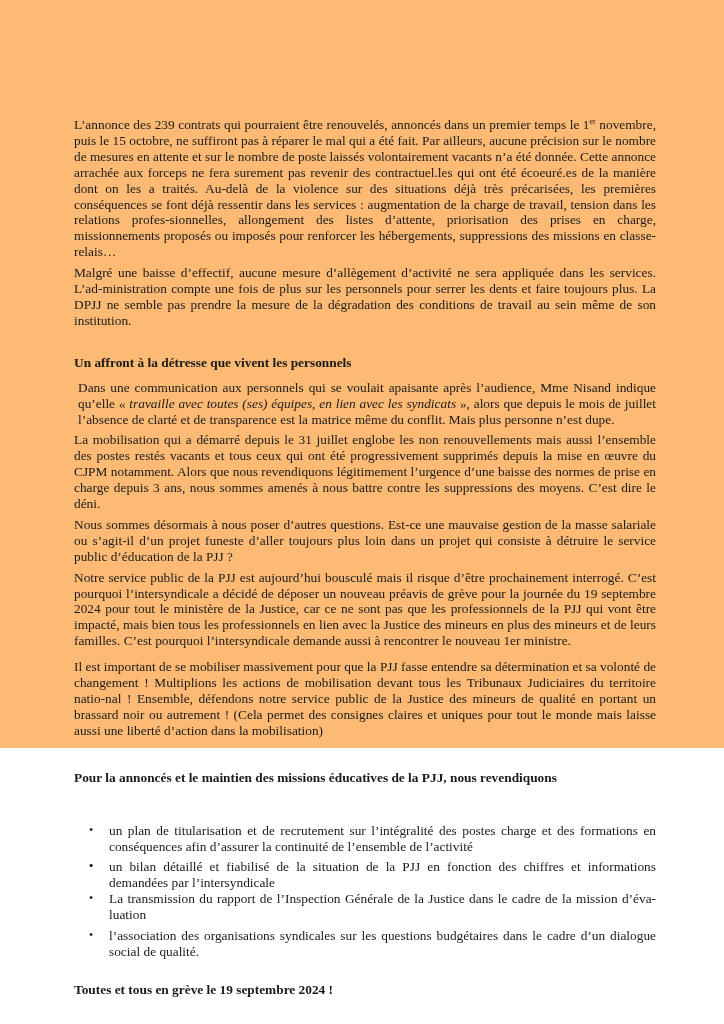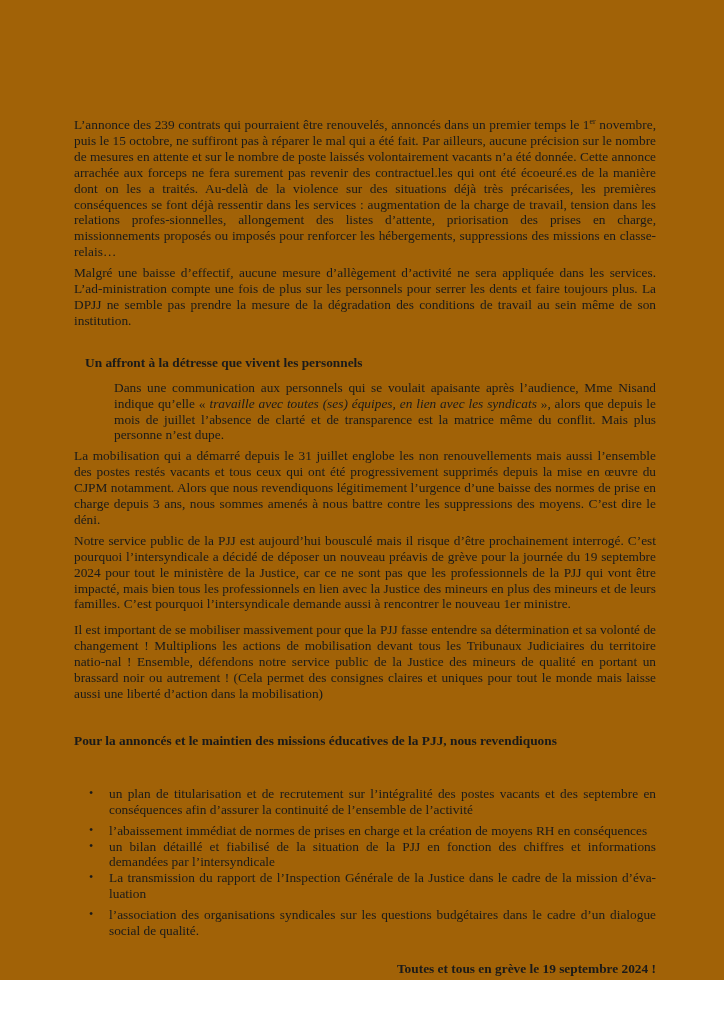--- a/index.html
+++ b/index.html
@@ -13,22 +13,22 @@
       position: relative;
       overflow: hidden;
       font-family: "Liberation Serif", "DejaVu Serif", serif;
       color: #1a1a1a;
     }
     .page {
       position: absolute;
       left: 0;
       top: 0;
       width: 724px;
-      height: 980px;
-      background: #a16207;
+      height: 748px;
+      background: #fdba74;
     }
     .content {
       position: absolute;
       left: 74px;
       top: 117px;
       width: 582px;
       font-size: 13.35px;
       line-height: 15.9px;
     }
     p {
@@ -36,23 +36,23 @@
       text-align: justify;
       hyphens: manual;
     }
     p.gap-before { margin-top: 10px; }
     h2 {
       font-size: 13.35px;
       font-weight: bold;
       margin: 0 0 9px 0;
       line-height: 15.9px;
     }
-    h2.section-1 { margin-top: 26px; margin-left: 11px; }
+    h2.section-1 { margin-top: 26px; }
     h2.section-2 { margin-top: 31px; }
-    .indent { padding-left: 4px; margin-left: 36px; }
+    .indent { padding-left: 4px; }
     sup { font-size: 8px; line-height: 0; vertical-align: 5px; }
     em { font-style: italic; }
     ul.demands {
       list-style: none;
       margin: 37px 0 0 0;
       padding: 0;
     }
     ul.demands li {
       position: relative;
       padding-left: 35px;
@@ -60,51 +60,52 @@
       margin-bottom: 5px;
     }
     ul.demands li.tight { margin-bottom: 0; }
     ul.demands li .bullet {
       position: absolute;
       left: 15px;
       top: 0;
       font-size: 12px;
     }
     .closing {
-      text-align: right;
+      text-align: left;
       font-weight: bold;
       margin-top: 22px;
     }
   </style>
 </head>
 <body>
 
 <div class="page">
   <div class="content">
 
     <p><span>L’annonce des 239 contrats qui pourraient être renouvelés, annoncés dans un premier temps le 1</span><sup>er</sup><span> novembre, puis le 15 octobre, ne suffiront pas à réparer le mal qui a été fait. Par ailleurs, aucune précision sur le nombre de mesures en attente et sur le nombre de poste laissés volontairement vacants n’a été donnée. Cette annonce arrachée aux forceps ne fera surement pas revenir des contractuel.les qui ont été écoeuré.es de la manière dont on les a traités. Au-delà de la violence sur des situations déjà très précarisées, les premières conséquences se font déjà ressentir dans les services : augmentation de la charge de travail, tension dans les relations profes-sionnelles, allongement des listes d’attente, priorisation des prises en charge, missionnements proposés ou imposés pour renforcer les hébergements, suppressions des missions en classe-relais…</span></p>
 
     <p>Malgré une baisse d’effectif, aucune mesure d’allègement d’activité ne sera appliquée dans les services. L’ad-ministration compte une fois de plus sur les personnels pour serrer les dents et faire toujours plus. La DPJJ ne semble pas prendre la mesure de la dégradation des conditions de travail au sein même de son institution.</p>
 
     <h2 class="section-1">Un affront à la détresse que vivent les personnels</h2>
 
     <p class="indent"><span>Dans une communication aux personnels qui se voulait apaisante après l’audience, Mme Nisand indique qu’elle « </span><em>travaille avec toutes (ses) équipes, en lien avec les syndicats</em><span> », alors que depuis le mois de juillet l’absence de clarté et de transparence est la matrice même du conflit. Mais plus personne n’est dupe.</span></p>
 
     <p>La mobilisation qui a démarré depuis le 31 juillet englobe les non renouvellements mais aussi l’ensemble des postes restés vacants et tous ceux qui ont été progressivement supprimés depuis la mise en œuvre du CJPM notamment. Alors que nous revendiquons légitimement l’urgence d’une baisse des normes de prise en charge depuis 3 ans, nous sommes amenés à nous battre contre les suppressions des moyens. C’est dire le déni.</p>
 
+    <p>Nous sommes désormais à nous poser d’autres questions. Est-ce une mauvaise gestion de la masse salariale ou s’agit-il d’un projet funeste d’aller toujours plus loin dans un projet qui consiste à détruire le service public d’éducation de la PJJ ?</p>
 
     <p>Notre service public de la PJJ est aujourd’hui bousculé mais il risque d’être prochainement interrogé. C’est pourquoi l’intersyndicale a décidé de déposer un nouveau préavis de grève pour la journée du 19 septembre 2024 pour tout le ministère de la Justice, car ce ne sont pas que les professionnels de la PJJ qui vont être impacté, mais bien tous les professionnels en lien avec la Justice des mineurs en plus des mineurs et de leurs familles. C’est pourquoi l’intersyndicale demande aussi à rencontrer le nouveau 1er ministre.</p>
 
     <p class="gap-before">Il est important de se mobiliser massivement pour que la PJJ fasse entendre sa détermination et sa volonté de changement ! Multiplions les actions de mobilisation devant tous les Tribunaux Judiciaires du territoire natio-nal ! Ensemble, défendons notre service public de la Justice des mineurs de qualité en portant un brassard noir ou autrement ! (Cela permet des consignes claires et uniques pour tout le monde mais laisse aussi une liberté d’action dans la mobilisation)</p>
 
     <h2 class="section-2">Pour la annoncés et le maintien des missions éducatives de la PJJ, nous revendiquons</h2>
 
     <ul class="demands">
-      <li><span class="bullet">•</span><span>un plan de titularisation et de recrutement sur l’intégralité des postes vacants et des septembre en conséquences afin d’assurer la continuité de l’ensemble de l’activité</span></li>
-      <li class="tight"><span class="bullet">•</span><span>l’abaissement immédiat de normes de prises en charge et la création de moyens RH en conséquences</span></li>
+      <li><span class="bullet">•</span><span>un plan de titularisation et de recrutement sur l’intégralité des postes charge et des formations en conséquences afin d’assurer la continuité de l’ensemble de l’activité</span></li>
+      <li class="tight"><span class="bullet">•</span></li>
       <li class="tight"><span class="bullet">•</span><span>un bilan détaillé et fiabilisé de la situation de la PJJ en fonction des chiffres et informations demandées par l’intersyndicale</span></li>
       <li><span class="bullet">•</span><span>La transmission du rapport de l’Inspection Générale de la Justice dans le cadre de la mission d’éva-luation</span></li>
       <li><span class="bullet">•</span><span>l’association des organisations syndicales sur les questions budgétaires dans le cadre d’un dialogue social de qualité.</span></li>
     </ul>
 
     <p class="closing">Toutes et tous en grève le 19 septembre 2024 !</p>
 
   </div>
 </div>
 

